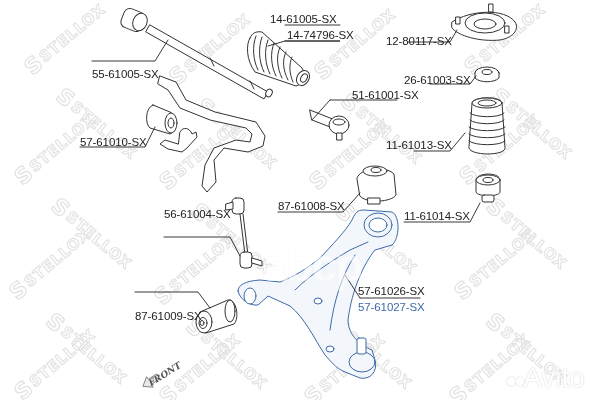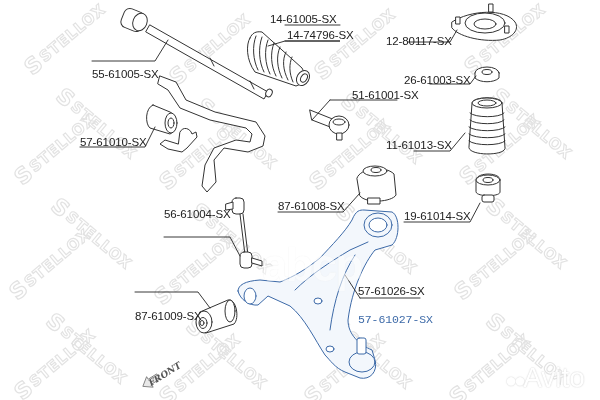--- a/index.html
+++ b/index.html
@@ -277,25 +277,25 @@
 
   <div class="label" style="left:92px; top:48px;margin-top:20px;">55-61005-SX</div>
   <div class="label" style="left:270px; top:13px;">14-61005-SX</div>
   <div class="label" style="left:287px; top:29px;">14-74796-SX</div>
   <div class="label" style="left:386px; top:35px;">12-80117-SX</div>
   <div class="label" style="left:404px; top:74px;">26-61003-SX</div>
   <div class="label" style="left:332px; top:89px;margin-left:20px;">51-61001-SX</div>
   <div class="label" style="left:80px; top:136px;">57-61010-SX</div>
   <div class="label" style="left:386px; top:139px;">11-61013-SX</div>
   <div class="label" style="left:278px; top:200px;">87-61008-SX</div>
-  <div class="label" style="left:404px; top:210px;">19-61014-SX</div>
+  <div class="label" style="left:404px; top:210px;">11-61014-SX</div>
   <div class="label" style="left:164px; top:208px;">56-61004-SX</div>
   <div class="label" style="left:135px; top:280px;margin-top:30px;">87-61009-SX</div>
   <div class="label" style="left:358px; top:285px;">57-61026-SX</div>
-  <div class="label blue" style="left:358px; top:313px;font-family:Liberation Mono, monospace;">57-61027-SX</div>
+  <div class="label blue" style="left:358px; top:301px;">57-61027-SX</div>
 
   <div class="front" style="left:152px; top:378px;">FRONT</div>
 
   <div class="abcp" style="left:262px; top:238px;">abcp</div>
 
   <div class="avito" style="left:505px; top:362px;">
     <span style="font-size:20px; letter-spacing:-3px;">●●</span><span>Avito</span>
   </div>
 </div>
 

